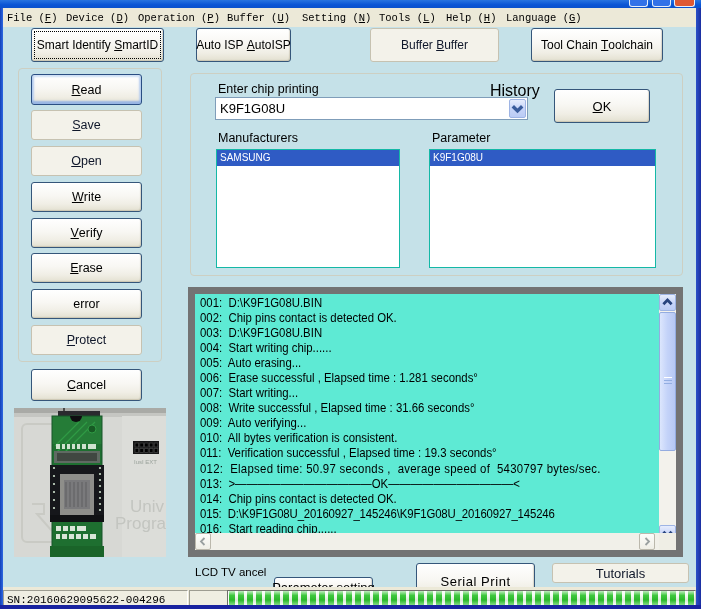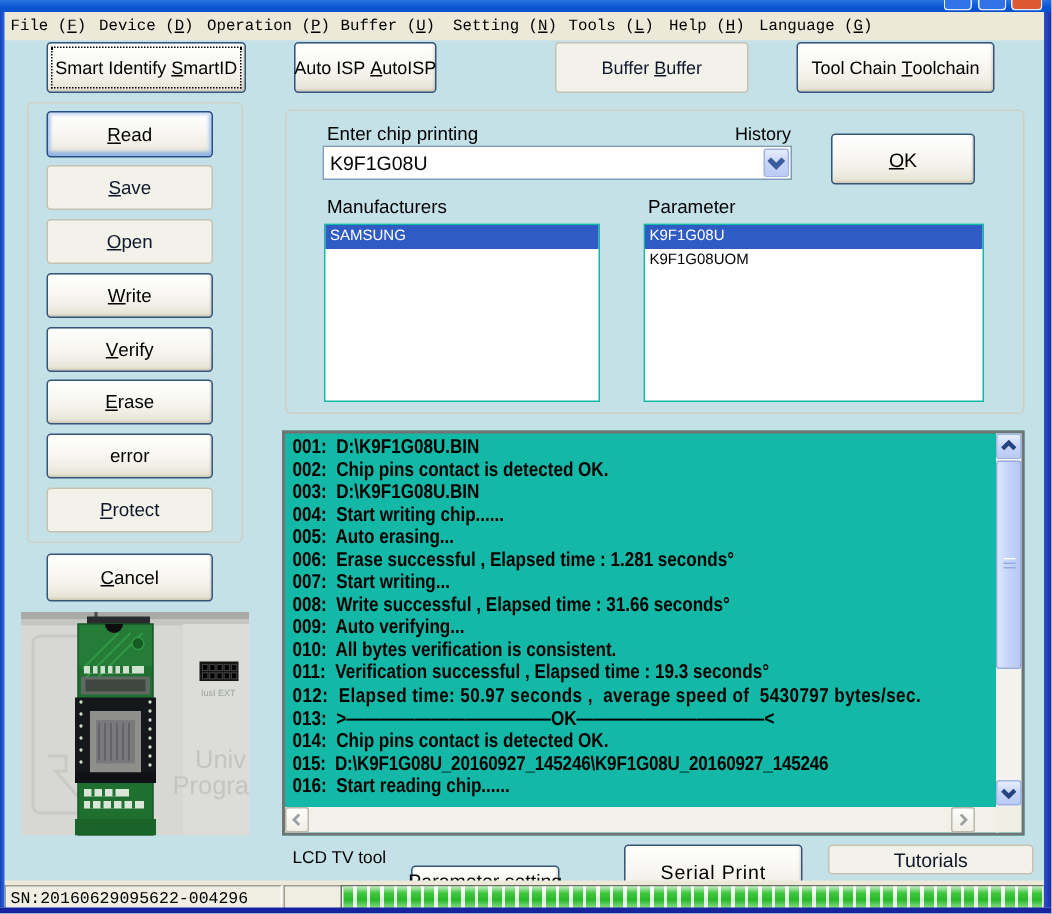--- a/index.html
+++ b/index.html
@@ -21,21 +21,21 @@
 .btn.def{border-color:#2A4E83;box-shadow:inset 0 -3px 2px #97B5E4,inset 0 2px 2px #CFE0F5,inset 2px 0 2px #BDD2F0,inset -2px 0 2px #BDD2F0;}
 .focusdots{position:absolute;left:3px;top:3px;right:3px;bottom:3px;outline:1px dotted #000;}
 
 .gbox{position:absolute;border:1px solid #CDCFC2;border-radius:4px;}
 
 .list{position:absolute;background:#fff;border:1px solid #14b8a6;font-size:10px;}
 .lrow{height:15.5px;line-height:15.5px;padding-left:3px;white-space:nowrap;}
 .sel{background:#2F5BC4;color:#fff;}
 label{position:absolute;font-size:12.5px;color:#000;white-space:nowrap;}
 
-.logbox{position:absolute;left:188px;top:287px;width:495px;height:270px;background:#14b8a6;border:2px solid #737373;font-weight:bold;}
+.logbox{position:absolute;left:188px;top:287px;width:495px;height:270px;background:#5eead4;border:7px solid #737373;}
 .logtext{position:absolute;left:5px;top:1px;font-size:13.4px;line-height:15.05px;white-space:pre;color:#000;transform:scaleX(0.85);transform-origin:0 0;}
 
 .sbtn{position:absolute;border:1px solid #9EB4E4;border-radius:2px;background:linear-gradient(180deg,#E6EDFD,#C8D5F8 50%,#BACBF5);display:flex;align-items:center;justify-content:center;}
 .sthumb{position:absolute;border:1px solid #94ACE0;border-radius:2px;background:linear-gradient(90deg,#DCE6FD,#C4D3F9 50%,#B6C8F4);}
 
 .status{position:absolute;left:3px;top:587px;width:693px;height:18px;background:#ECE9D8;}
 .spanel{position:absolute;top:3px;height:17px;background:#EFEEE2;border:1px solid;border-color:#9D9D92 #FFFFFF #FFFFFF #9D9D92;padding-left:40px;}
 </style></head><body>
 <div class="titlebar">
   <div class="wbtn" style="left:629px;width:19px;background:#3272E8;"></div>
@@ -152,38 +152,37 @@
         <circle cx="40" cy="84" r="1.1"></circle>
         <circle cx="40" cy="92" r="1.1"></circle>
         <circle cx="40" cy="100" r="1.1"></circle>
       </g>
 <rect x="36" y="138" width="54" height="11" fill="#1A6429"></rect>
 </svg>
 </div>
 
 <div class="gbox" style="left:190px;top:73px;width:493px;height:203px;"></div>
 <label style="left:218px;top:82px;">Enter chip printing</label>
-<label style="left:490px;top:82px;font-size:12px;">History</label>
+<label style="left:490px;top:82px;font-size:16px;">History</label>
 <div class="abs" style="left:215px;top:97px;width:313px;height:23px;background:#fff;border:1px solid #7F9DB9;">
   <div style="position:absolute;left:4px;top:3px;font-size:13px;">K9F1G08U</div>
   <div class="abs" style="right:1px;top:1px;width:17px;height:19px;border:1px solid #9EB4E4;border-radius:2px;background:linear-gradient(180deg,#E6EDFD,#C8D5F8 50%,#BACBF5);">
     <svg width="15" height="17" viewBox="0 0 15 17">
         <path d="M2.8 6.2 L7.5 10.9 L12.2 6.2" stroke="#3A5C9C" stroke-width="3.4" fill="none"></path>
       </svg>
   </div>
 </div>
 <div class="btn" style="left:554px;top:89px;width:96px;height:34px;"><u>O</u>K</div>
 <label style="left:218px;top:131px;">Manufacturers</label>
 <label style="left:432px;top:131px;">Parameter</label>
 <div class="list" style="left:216px;top:149px;width:184px;height:119px;">
   <div class="lrow sel">SAMSUNG</div>
 </div>
 <div class="list" style="left:429px;top:149px;width:227px;height:119px;">
   <div class="lrow sel">K9F1G08U</div>
-  <div class="lrow">K9F1G08UOM</div>
 </div>
 
 <div class="logbox">
 <div class="logtext">001:  D:\K9F1G08U.BIN
 002:  Chip pins contact is detected OK.
 003:  D:\K9F1G08U.BIN
 004:  Start writing chip......
 005:  Auto erasing...
 006:  Erase successful , Elapsed time : 1.281 seconds°
 007:  Start writing...
@@ -221,21 +220,21 @@
       </div>
   <div class="sbtn" style="right:16px;top:0;width:16px;height:17px;border-color:#BBB8AC;background:linear-gradient(180deg,#FDFDFB,#EFEEE6);">
         <svg width="12" height="13">
           <path d="M4.5 3 L8 6.5 L4.5 10" stroke="#9AA0A0" stroke-width="1.8" fill="none"></path>
         </svg>
       </div>
 </div>
 <div class="abs" style="right:0;bottom:0;width:17px;height:17px;background:#EFEEE5;"></div>
 </div>
 
-<label style="left:195px;top:566px;font-size:11.5px;">LCD TV tool</label>
+<label style="left:195px;top:566px;font-size:11.5px;">LCD TV ancel</label>
 <div class="btn" style="left:274px;top:577px;width:99px;height:20px;border-radius:3px;">Parameter setting</div>
 <div class="btn" style="left:416px;top:563px;width:119px;height:36px;letter-spacing:0.55px;">Serial Print</div>
 <div class="btn dis" style="left:552px;top:563px;width:137px;height:20px;">Tutorials</div>
 
 <div class="status">
   <div class="spanel" style="left:0px;width:185px;">
       <span style="position:absolute;left:3px;top:3px;font-family:'Liberation Mono',monospace;font-size:11px;">SN:20160629095622-004296</span>
     </div>
   <div class="spanel" style="left:186px;width:33px;"></div>
   <div class="spanel" style="left:224px;width:469px;background:#FBFDFA;border-color:#6E6E68 #CFCFC6 #CFCFC6 #6E6E68;">

